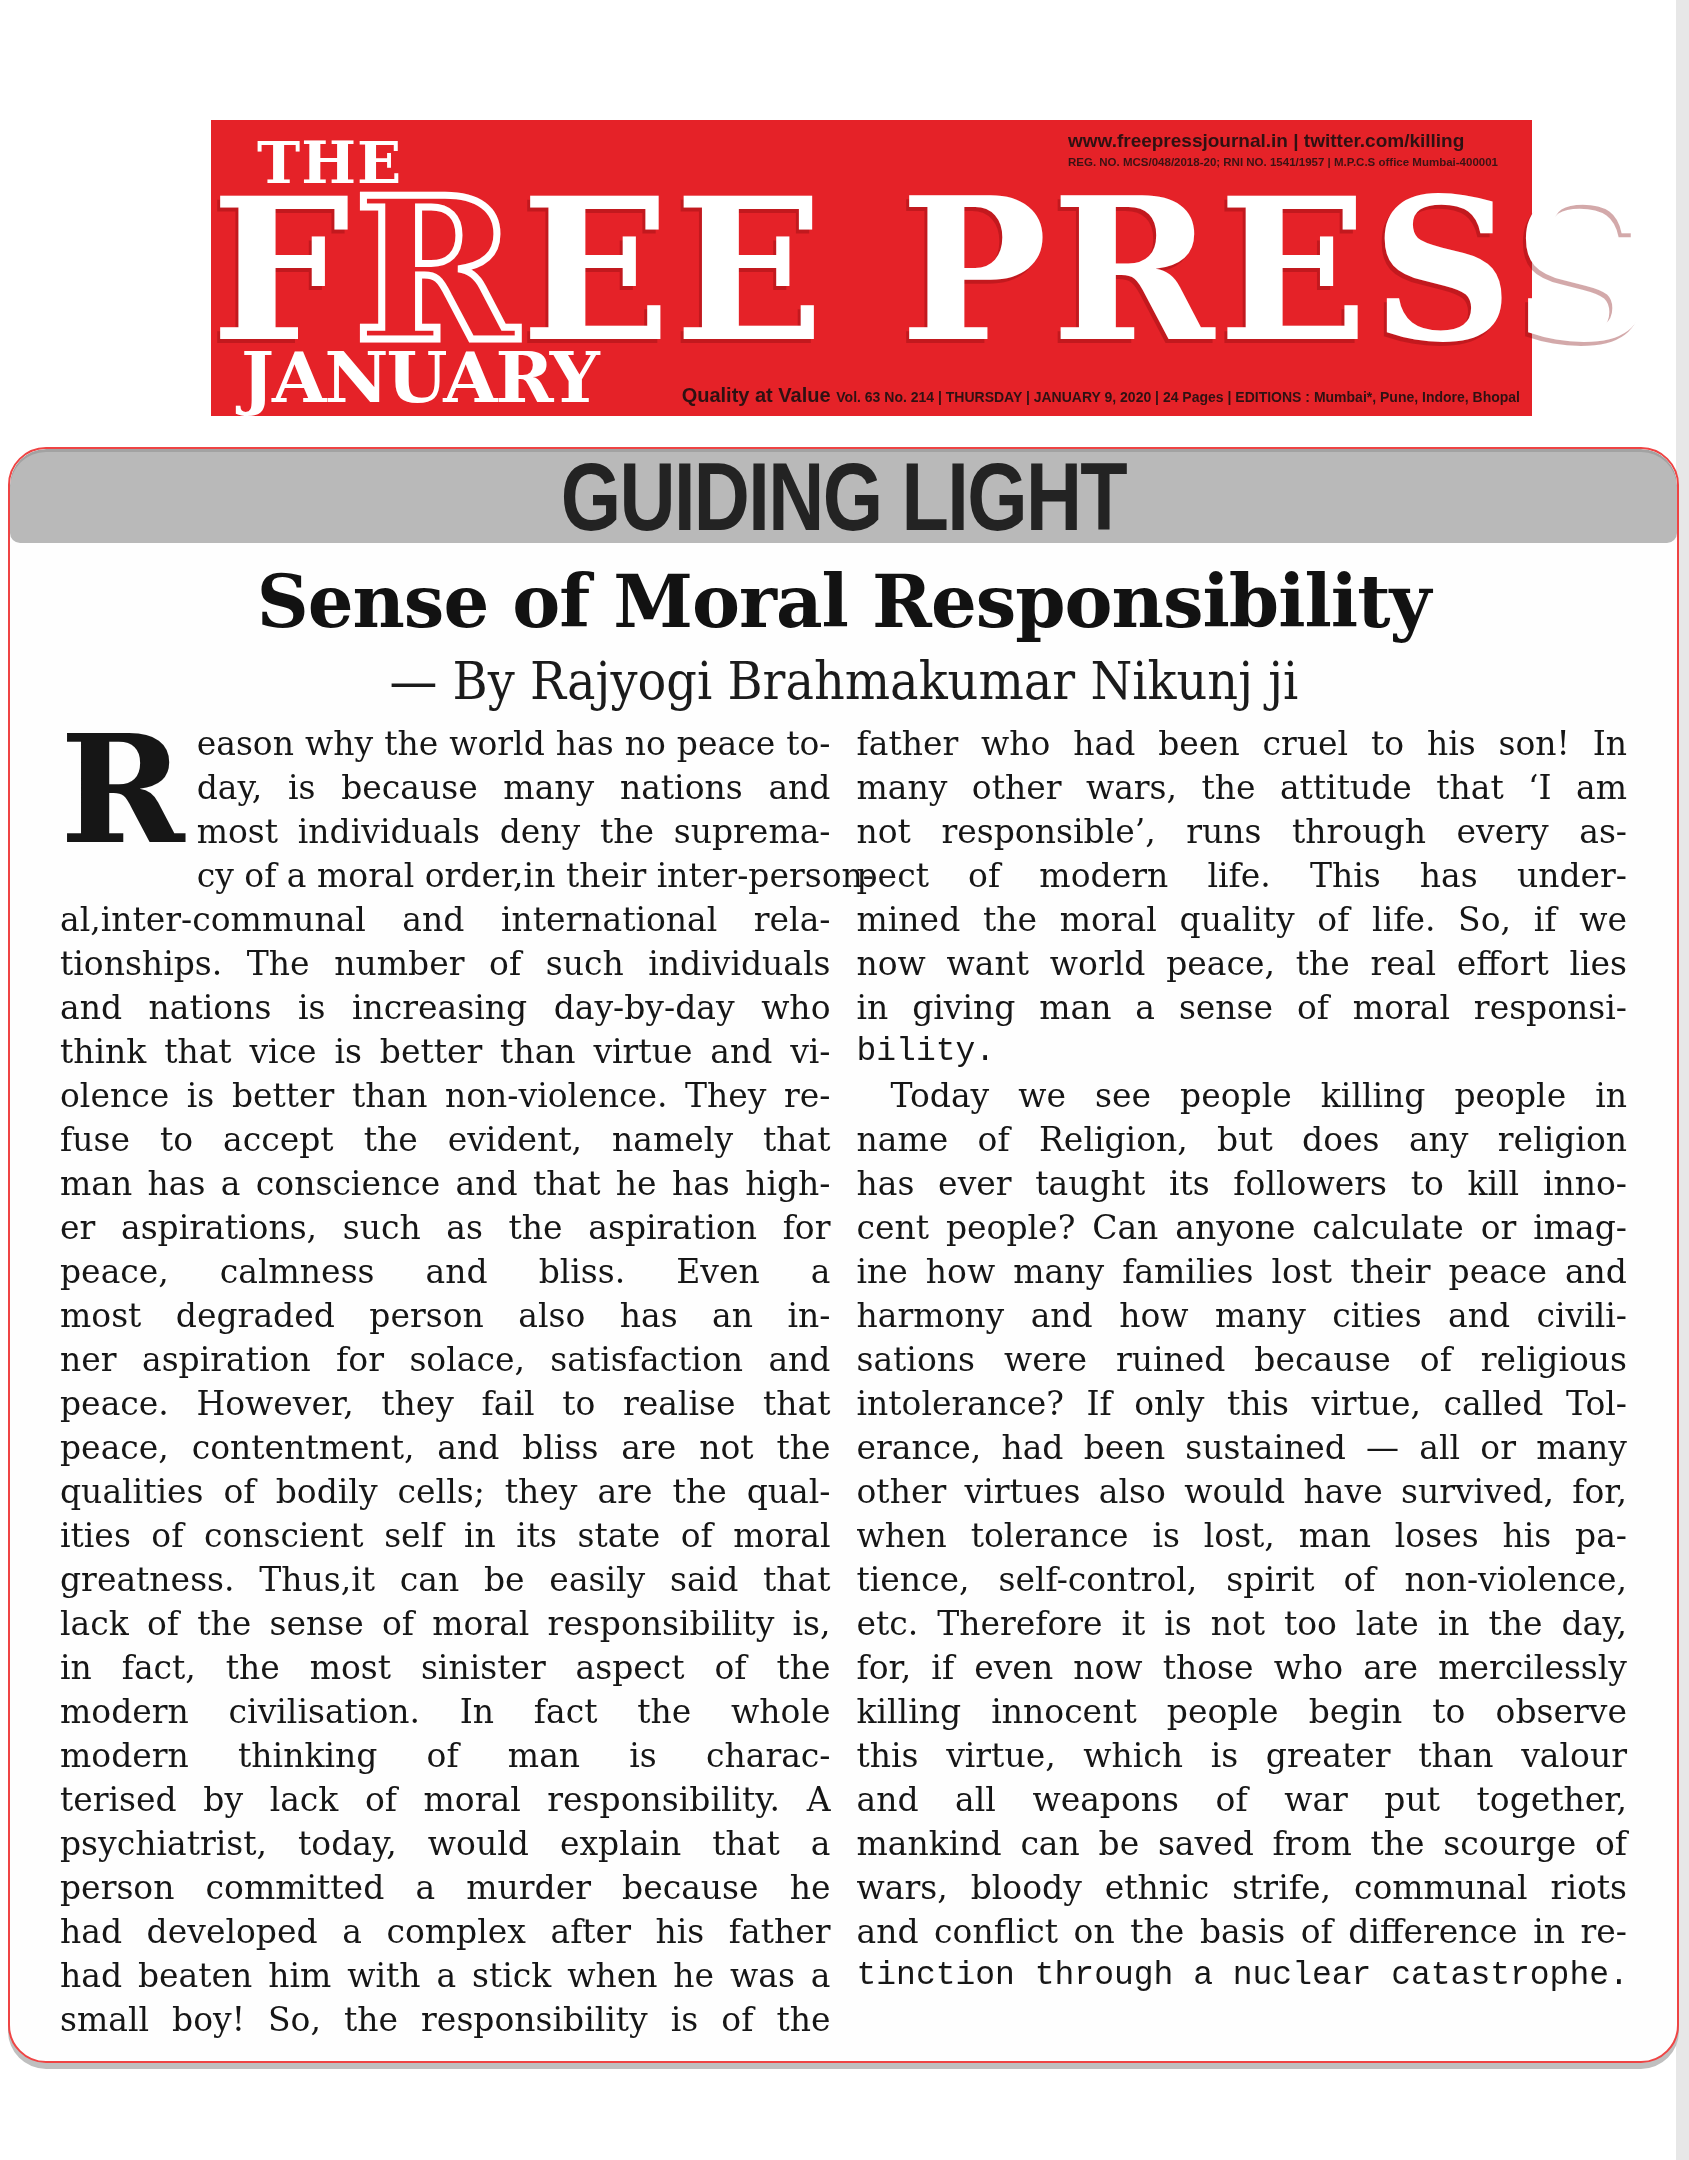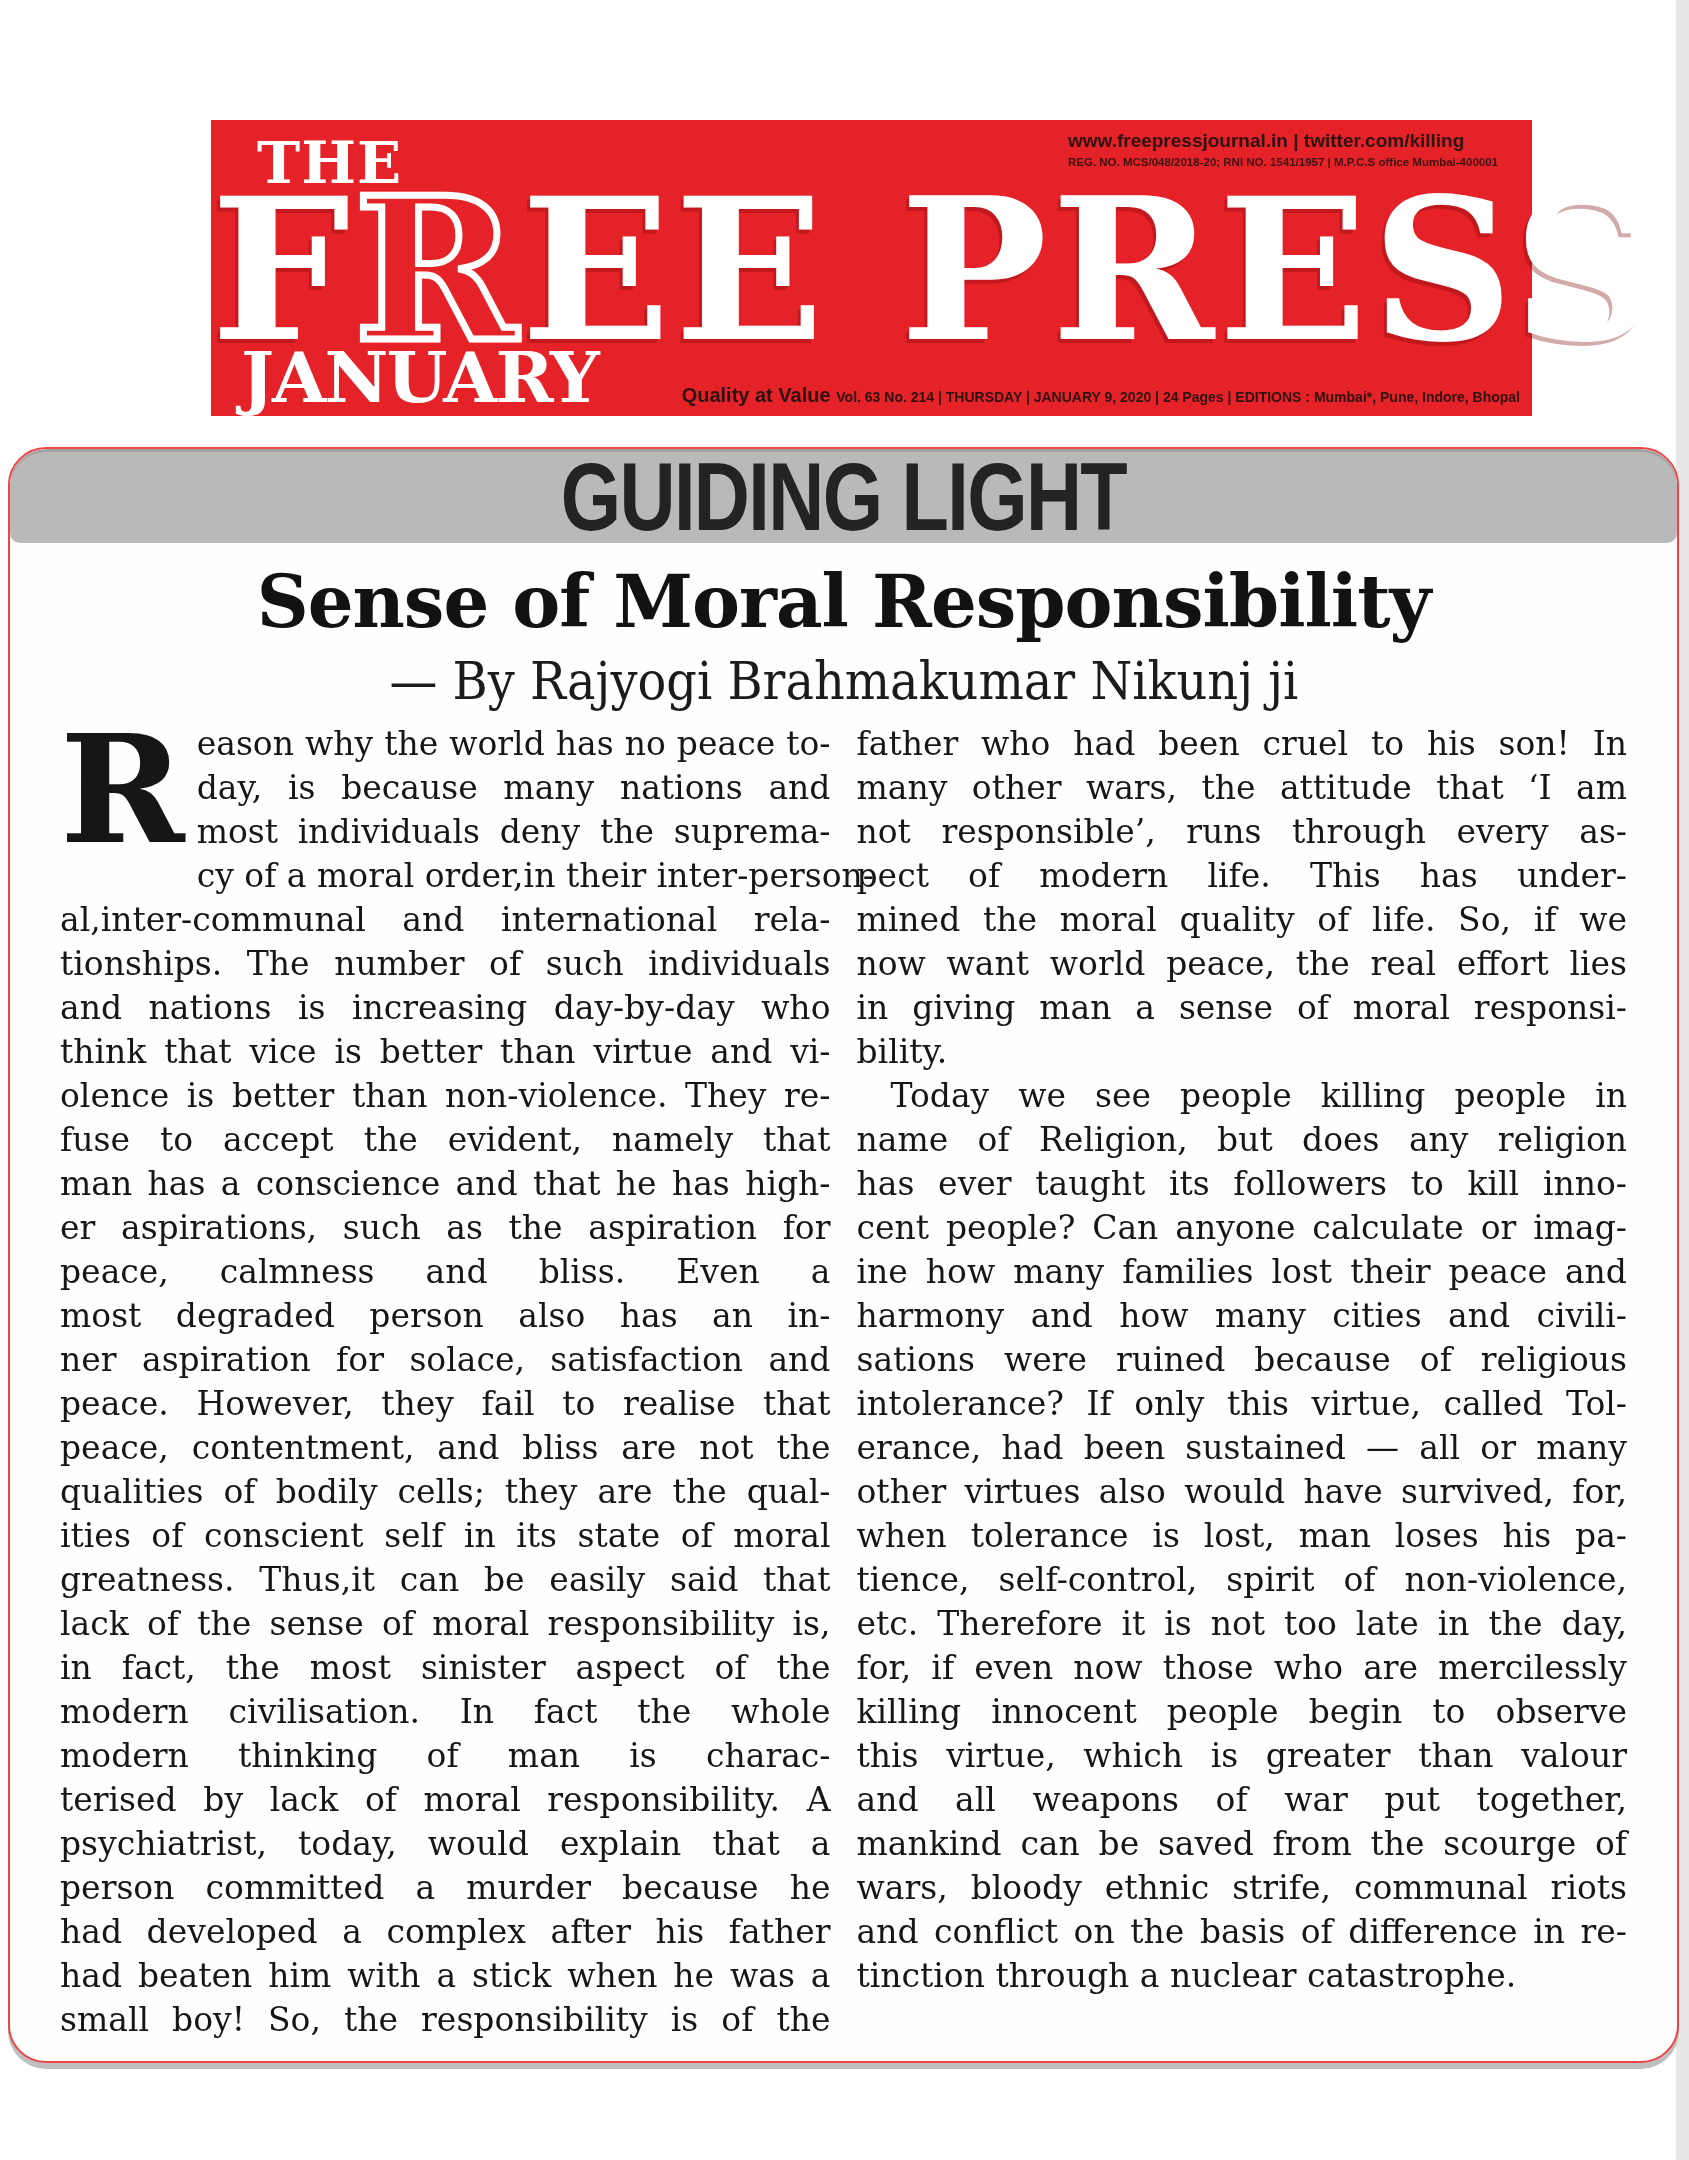--- a/index.html
+++ b/index.html
@@ -38,21 +38,21 @@
           font:bold 97px/1 "Liberation Sans",sans-serif;color:#232323;letter-spacing:-2px;}
   .title{margin:12px 0 0;text-align:center;color:#121212;
          font:bold 72px/1.3 "DejaVu Serif",serif;letter-spacing:-1px;}
   .byline{margin-top:0;text-align:center;color:#1b1b1b;}
   .byline-text{display:inline-block;transform:scaleX(.92);transform-origin:center;
          font:400 52px/1.25 "DejaVu Serif",serif;}
   .columns{display:flex;gap:26px;padding:0 50px;margin-top:8px;color:#161616;}
   .col{flex:1;min-width:0;font-family:"DejaVu Serif",serif;}
   .ln{font-size:33px;line-height:44px;height:44px;
       text-align:justify;text-align-last:justify;overflow:visible;white-space:nowrap;}
-  .ln.endp{text-align-last:left;}
+  .ln.endp{text-align-last:left;font-family:Liberation Mono, monospace;}
   .ln.ind{text-indent:34px;}
   .dropcap{float:left;font:bold 150px/118px "DejaVu Serif",serif;
            height:128px;padding:8px 12px 0 0;color:#161616;}
 </style>
 </head>
 <body>
 
 <div class="page">
   <div class="edge-right"></div>
 

